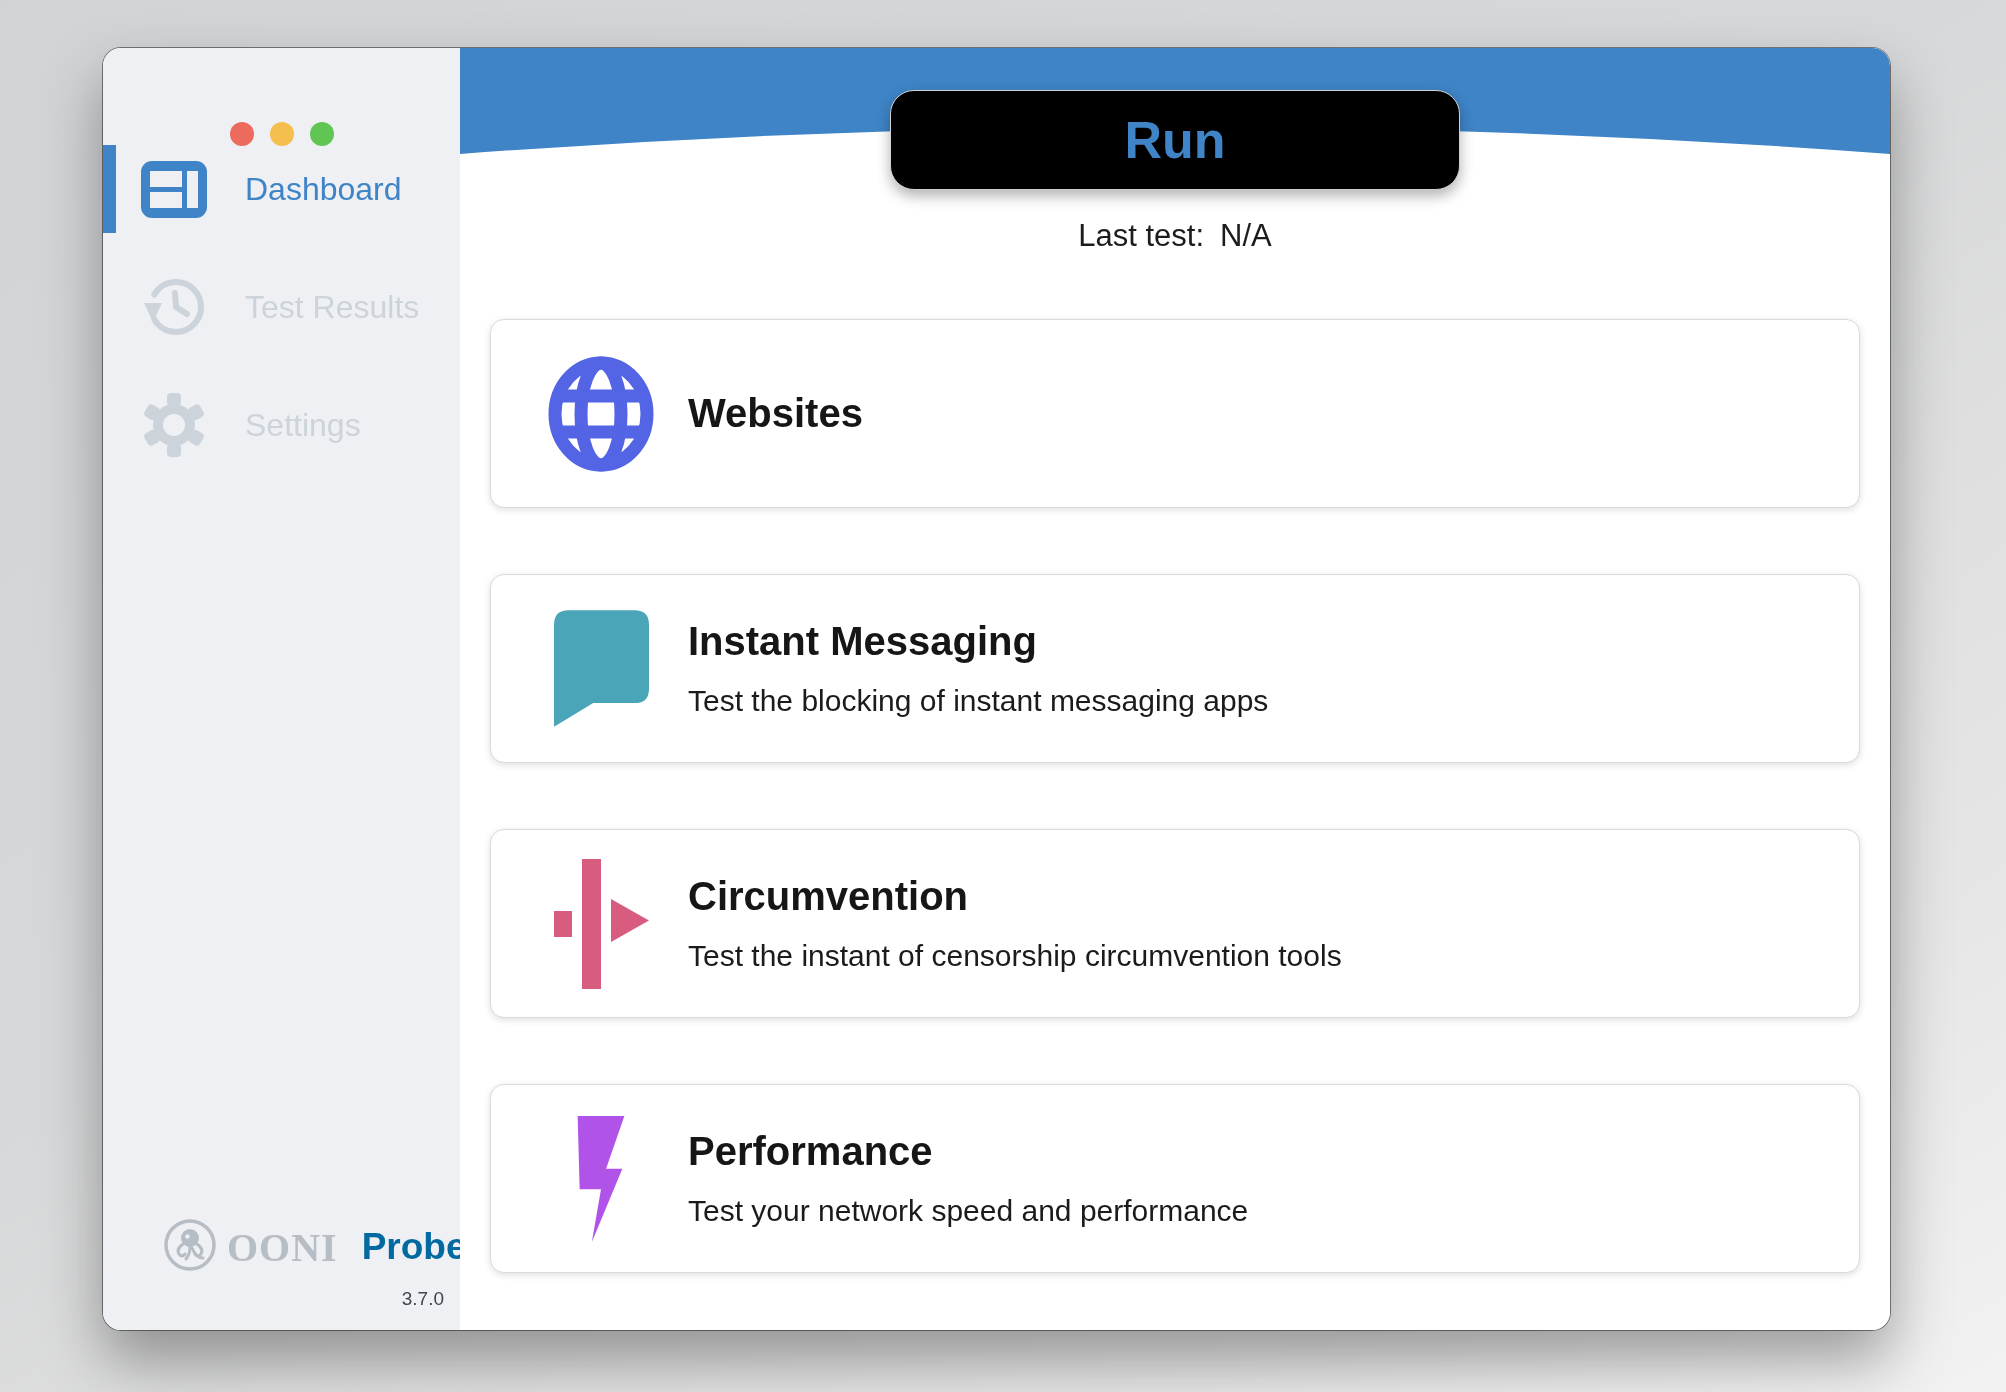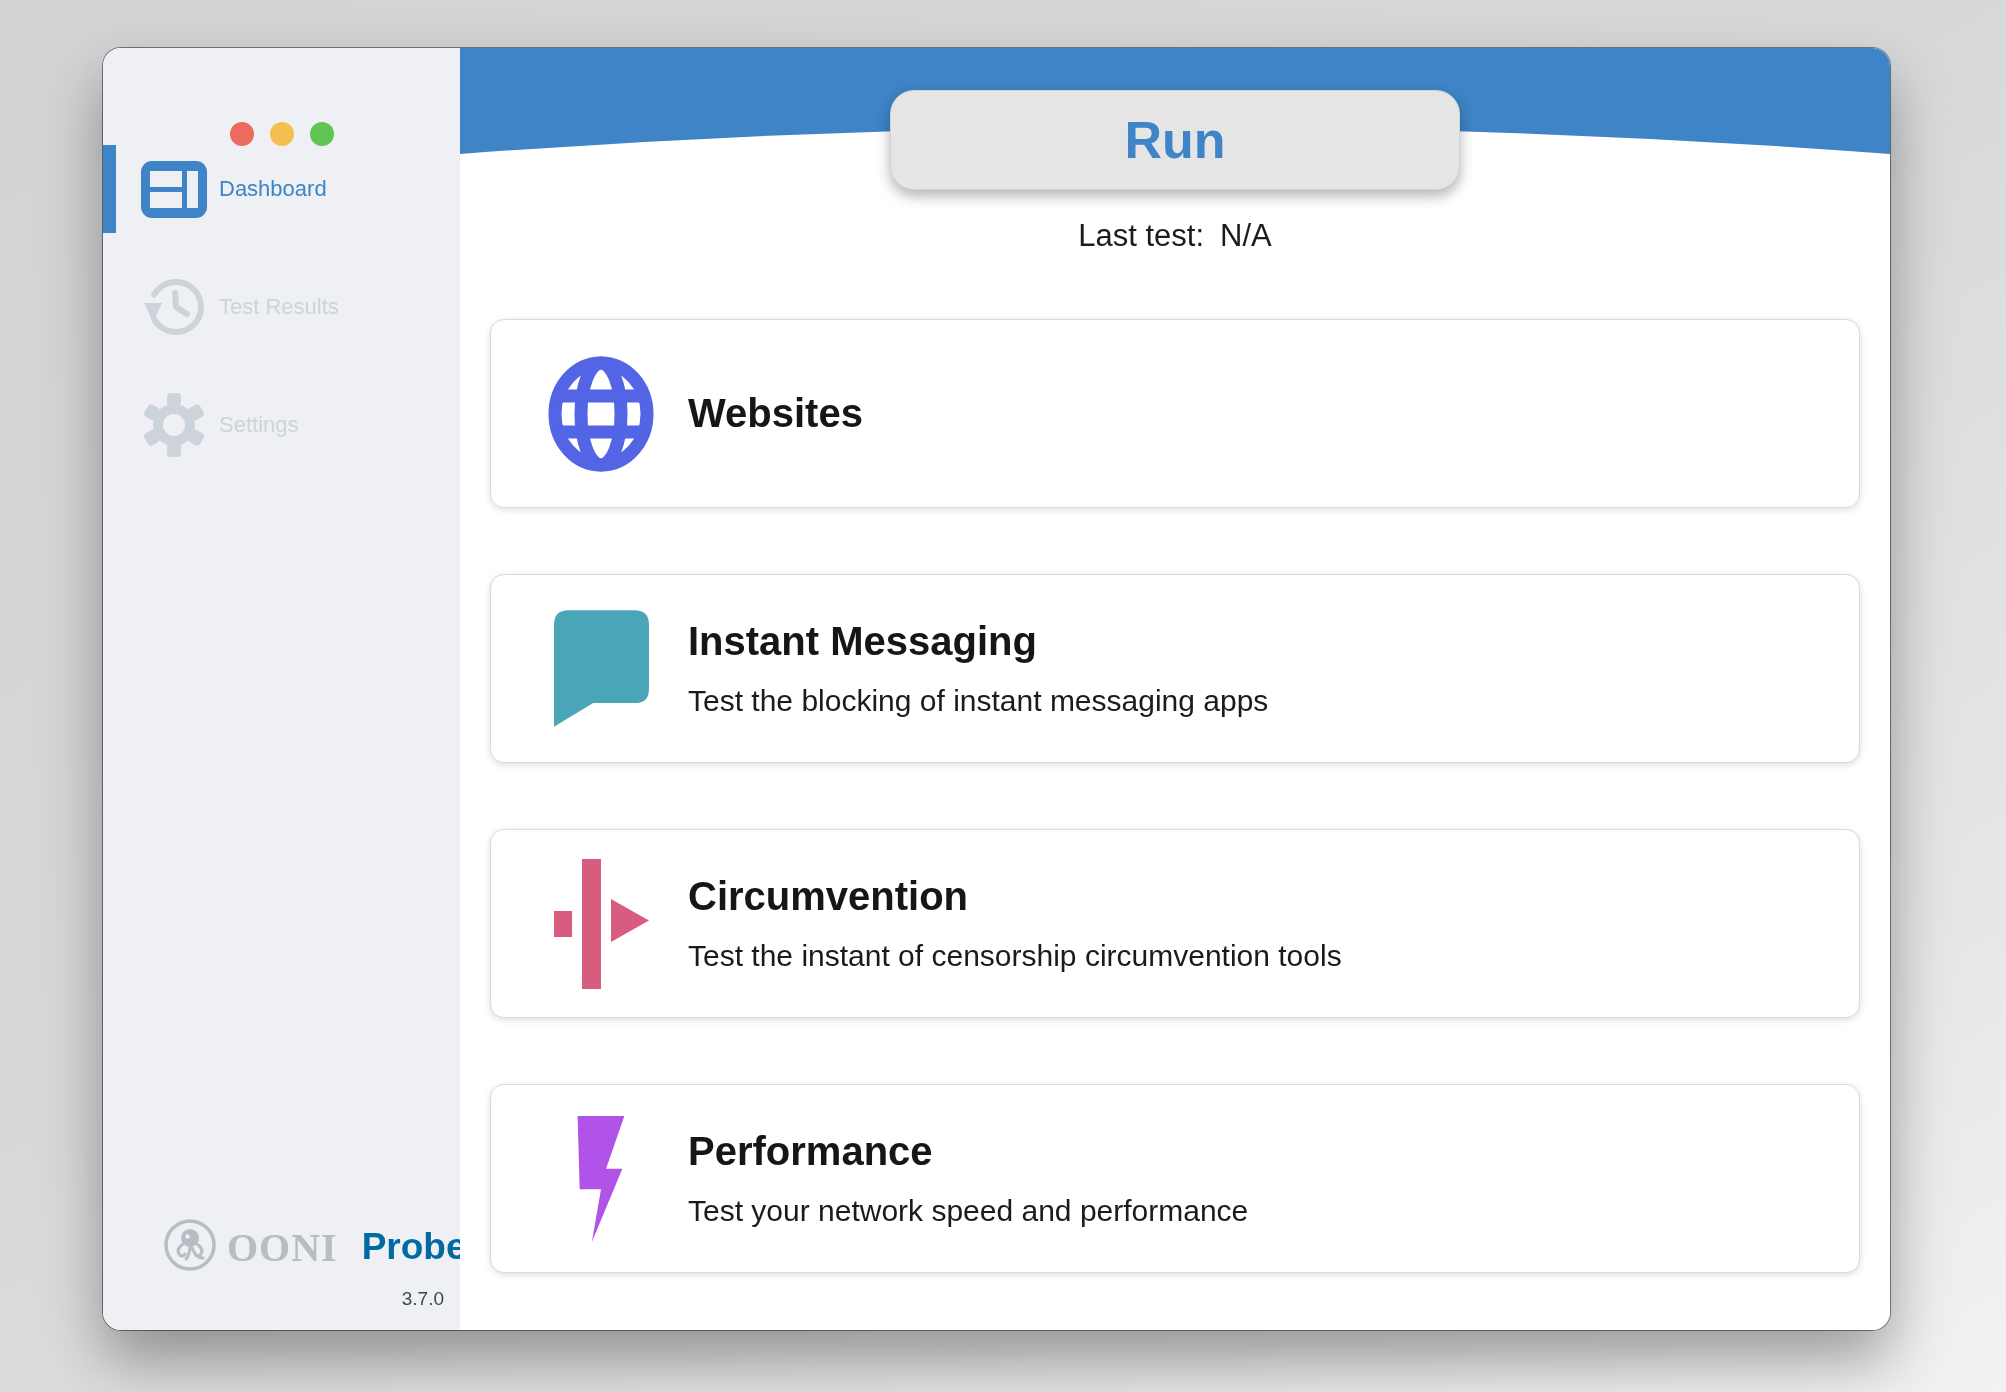--- a/index.html
+++ b/index.html
@@ -15,39 +15,39 @@
   
   .sidebar { position:relative; width:357px; flex:0 0 357px; background:#eef0f3; }
   .traffic { position:absolute; top:74px; left:127px; display:flex; gap:16px; }
   .traffic span { width:24px; height:24px; border-radius:50%; display:block; }
   .t-red{ background:#ed6a5e; } .t-yellow{ background:#f5bf4f; } .t-green{ background:#61c554; }
 
   .nav { position:absolute; top:96px; left:0; right:0; display:flex; flex-direction:column; gap:28px; }
   .nav-item { position:relative; height:90px; display:flex; align-items:center;
     padding-left:38px; cursor:pointer; }
   .nav-item .icon-box { width:66px; display:flex; justify-content:center; align-items:center; flex:0 0 66px; }
-  .nav-item .nav-label { margin-left:12px; font-size:22px; color:#ccd3da; }
+  .nav-item .nav-label { margin-left:38px; font-size:32px; color:#ccd3da; }
   .nav-item.active .nav-label { color:#3e84c6; }
   .active-bar { position:absolute; left:0; top:1px; width:13px; height:88px; background:#3e84c6; }
 
   .side-footer { position:absolute; left:60px; right:16px; bottom:20px; }
   .brand-row { display:flex; align-items:center;justify-content:space-between; }
   .brand-org { margin-left:10px; font-family:"Liberation Serif", serif; font-weight:bold;
     font-size:40px; color:#b7bdc5; letter-spacing:1px; }
   .brand-divider { width:3px; height:42px; background:#b7bdc5; margin:0 11px 0 13px; }
   .brand-product { font-size:37px; font-weight:700; color:#0369a1; }
   .version { text-align:right; font-size:19px; color:#3f4650; margin-top:12px; }
 
   
   .main { position:relative; flex:1; background:#ffffff; }
   .header-band { position:relative; height:110px; }
   .header-curve { position:absolute; top:0; left:0; width:100%; height:110px; display:block; }
   .run-btn { position:absolute; top:42px; left:50%; transform:translateX(-50%);
     width:570px; height:100px; border:1px solid #cfd2d6; border-radius:24px;
-    background:#e5e5e5; color:#3e84c6; font-family:"Liberation Sans",sans-serif;
+    background:#000000; color:#3e84c6; font-family:"Liberation Sans",sans-serif;
     font-size:52px; font-weight:bold; cursor:pointer; z-index:2;
     box-shadow:0 6px 14px rgba(0,0,0,.30); }
   .last-test { margin-top:58px; height:40px; display:flex; justify-content:center;
     align-items:center; font-size:31px; color:#1c1c1c; }
   .last-test .lt-value { margin-left:16px;text-align:right; }
 
   .cards { margin-top:63px; padding:0 30px; display:flex; flex-direction:column; gap:66px; }
   .card { height:189px; background:#ffffff; border:1px solid #d9dadb; border-radius:14px;
     box-shadow:0 2px 7px rgba(0,0,0,.13); display:flex; align-items:center; cursor:pointer; }
   .card .card-icon { width:130px; flex:0 0 130px; margin-left:45px;

